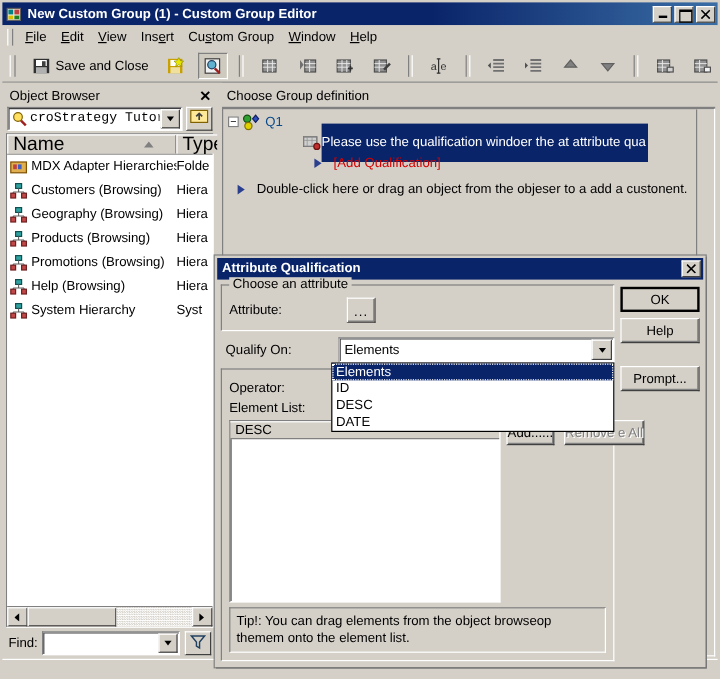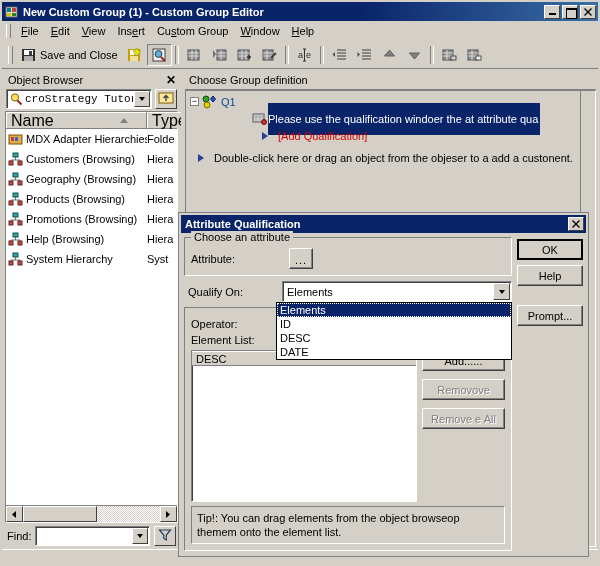--- a/index.html
+++ b/index.html
@@ -52,20 +52,21 @@
   }
   .menubar .grip{width:3px;height:14px;margin-right:4px;
      border-left:1px solid #fff;border-right:1px solid #808080;}
   .menu-item{padding:2px 6px;font-size:11px;white-space:nowrap;}
   .menu-item u{text-decoration:underline;}
   
   .toolbar{
     height:26px;flex:0 0 26px;display:flex;align-items:center;
     padding-left:3px;background:#d4d0c8;
     border-bottom:1px solid #808080;
+    justify-content:space-between;
   }
   .tb-grip{width:3px;height:18px;margin:0 3px;
      border-left:1px solid #fff;border-right:1px solid #808080;}
   .tb-sep{width:2px;height:18px;margin:0 3px;
      border-left:1px solid #808080;border-right:1px solid #fff;}
   .tb-btn{
     height:22px;display:flex;align-items:center;gap:3px;
     padding:0 3px;border:1px solid transparent;box-sizing:border-box;
     font-size:11px;white-space:nowrap;
   }
@@ -678,23 +679,22 @@
         </div>
 
         <div class="panel">
           <div class="lbl" style="margin-top:4px;">Operator:</div>
           <div class="lbl">Element List:</div>
 
           <div class="row" style="flex:1 1 auto;min-height:0;align-items:stretch;gap:5px;">
             <div class="elemlist">
               <div class="elhdr">DESC</div>
             </div>
-            <div style="width:83px;flex:0 0 83px;display:flex;flex-direction:column;gap:8px;padding-top:0px;">
+            <div style="width:83px;flex:0 0 83px;display:flex;flex-direction:row;gap:8px;padding-top:0px;">
               <div class="btn">Add......</div>
-              <div class="btn disabled">Removove</div>
               <div class="btn disabled">Remove e All</div>
             </div>
           </div>
 
           <div class="tipbox">Tip!:  You can drag elements from the object browseop themem onto the element list.</div>
         </div>
       </div>
 
       <div class="dlg-right">
         <div class="btn default">OK</div>

